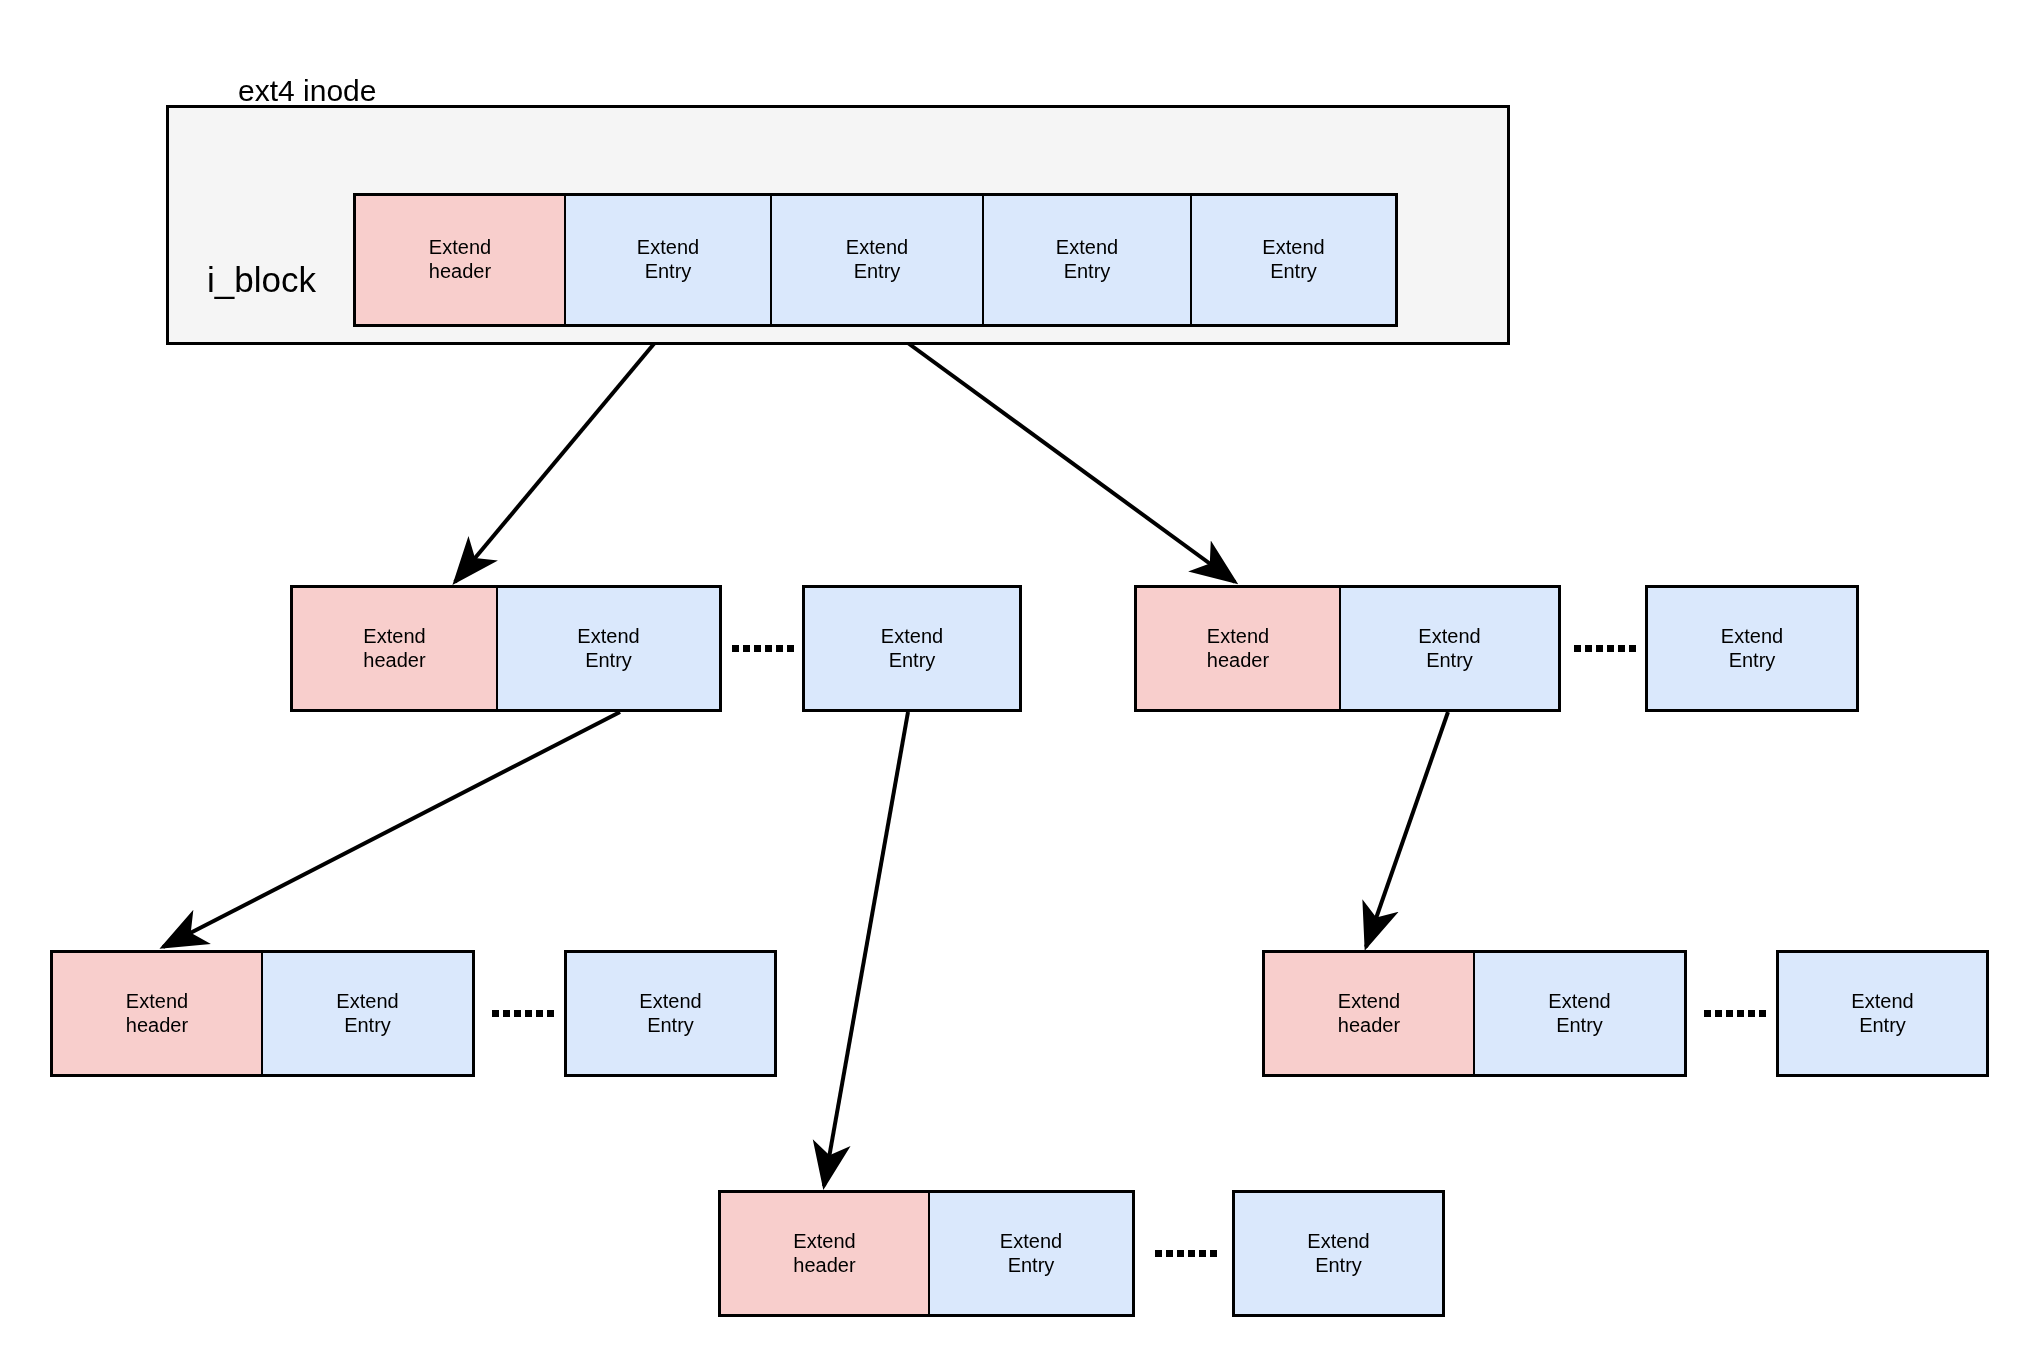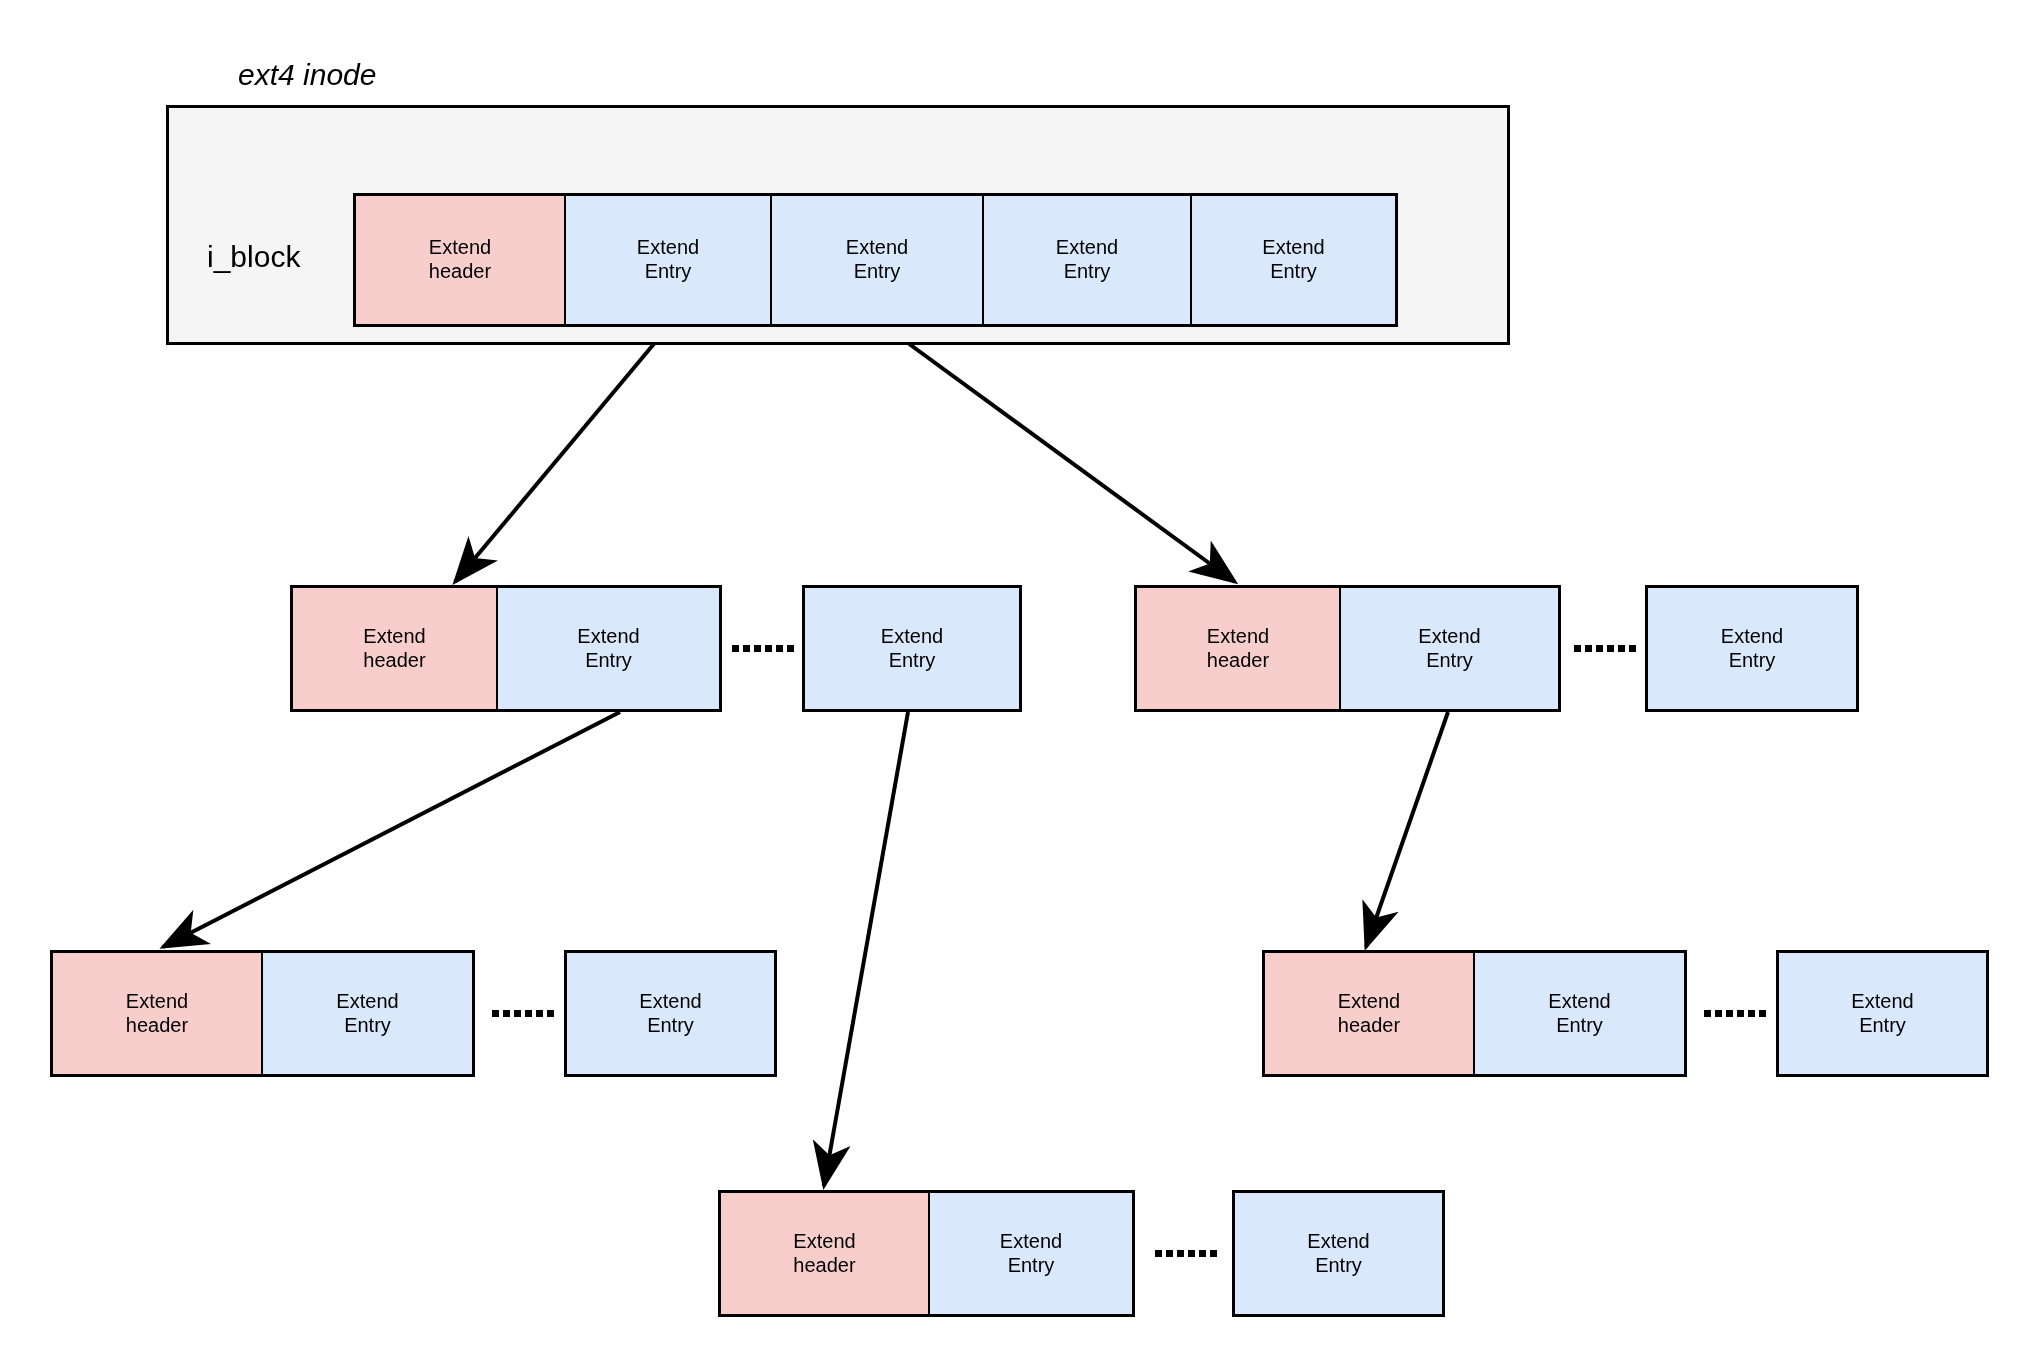--- a/index.html
+++ b/index.html
@@ -28,24 +28,25 @@
   }
   .inode-caption {
     position: absolute;
     font-size: 30px;
     color: #000000;
     white-space: nowrap;
     line-height: 1;
   }
   .iblock-label {
     position: absolute;
-    font-size: 30px;
+    font-size: 35px;
     color: #000000;
     white-space: nowrap;
     line-height: 1;
+    margin-top: 20px;
   }
 
   
   .cell {
     position: absolute;
     box-sizing: border-box;
     border: 3px solid #000000;
     display: flex;
     align-items: center;
     justify-content: center;
@@ -102,21 +103,21 @@
 
     <line x1="886" y1="327" x2="1235" y2="582" marker-end="url(#ah)"></line>
 
     <line x1="620" y1="712" x2="163" y2="947" marker-end="url(#ah)"></line>
 
     <line x1="908" y1="712" x2="824" y2="1186" marker-end="url(#ah)"></line>
 
     <line x1="1448" y1="712" x2="1366" y2="947" marker-end="url(#ah)"></line>
   </svg>
 
-  <div class="inode-caption" style="left:238px; top:60px;font-style:italic;">ext4 inode</div>
+  <div class="inode-caption" style="left:238px; top:76px;">ext4 inode</div>
 
   <div class="inode-box" style="left:166px; top:105px; width:1344px; height:240px;"></div>
 
   <div class="iblock-label" style="left:207px; top:242px;">i_block</div>
 
   <div class="cell header joined-right" style="left:353px; top:193px; width:212px; height:134px;">Extend
 header</div>
   <div class="cell entry joined-left joined-right" style="left:565px; top:193px; width:206px; height:134px;">Extend
 Entry</div>
   <div class="cell entry joined-left joined-right" style="left:771px; top:193px; width:212px; height:134px;">Extend

